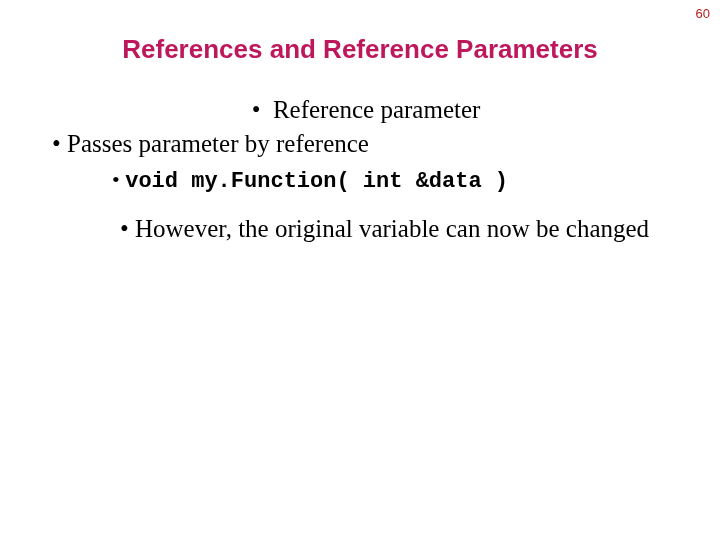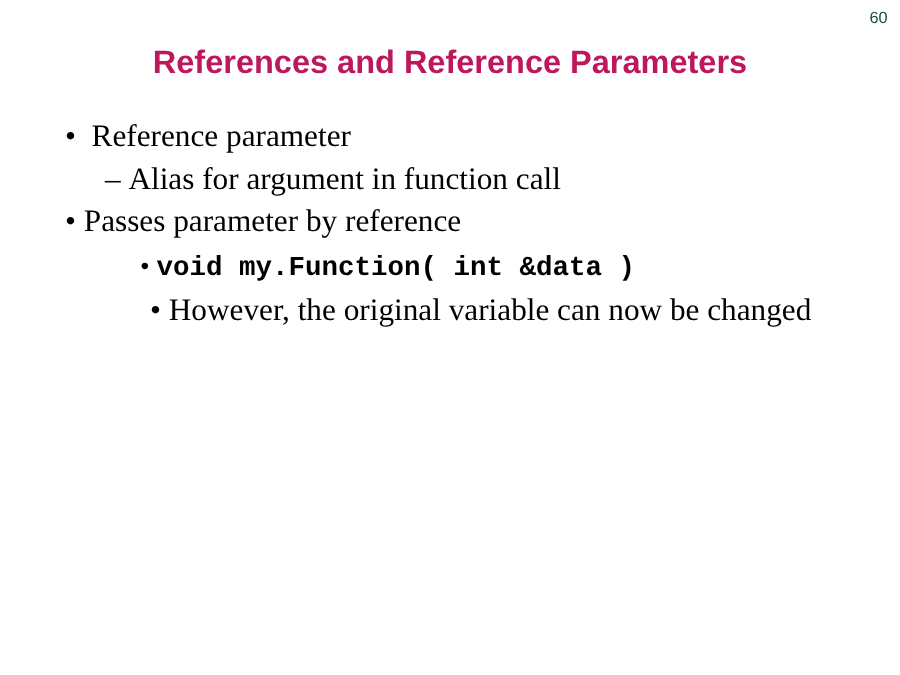--- a/index.html
+++ b/index.html
@@ -12,58 +12,57 @@
     color: #000000;
     position: relative;
     box-sizing: border-box;
   }
   .page-number {
     position: absolute;
     top: 6px;
     right: 10px;
     font-family: Arial, Helvetica, sans-serif;
     font-size: 13px;
-    color: #14532d;
+    color: #b91c1c;
   }
   .title {
     text-align: center;
     font-family: Arial, Helvetica, sans-serif;
     font-weight: bold;
     font-size: 26px;
     color: #be185d;
     margin-top: 34px;
     margin-bottom: 28px;
   }
   .content {
     padding-left: 52px;
     padding-right: 40px;
     font-size: 25px;
     line-height: 1.35;
   }
-  .b1 { margin-left: 0; }
+  .b1 { margin-left: 0; text-align: center; }
   .b2 { margin-left: 32px; }
   .b3 { }
   .b3-wrap { margin-left: 92px; text-indent: -24px; }
-  .code-line { font-size: 22px; margin-left: 60px; margin-top: 4px; margin-bottom: 2px; }
+  .code-line { font-size: 22px; margin-left: 60px; margin-top: 4px; margin-bottom: 16px; }
   .mono { font-family: "Courier New", Courier, monospace; font-weight: bold; }
   .mono-inline { font-family: "Courier New", Courier, monospace; font-weight: bold; }
   .ital { font-style: italic; }
 </style>
 </head>
 <body>
 
 <div class="page-number">60</div>
 
 <div class="title">References and Reference Parameters</div>
 
 <div class="content">
 
   <div class="b1">•&nbsp;&nbsp;<span>Reference parameter</span></div>
 
-  <div class="b2">–&nbsp;<span>Alias for argument in function call</span></div>
 
   <div class="b3">•&nbsp;<span>Passes parameter by reference</span></div>
 
 
   <div class="code-line">•&nbsp;<span class="mono">void my.Function( int &amp;data )</span></div>
 
 
 
   <div class="b3-wrap">•&nbsp;<span>However, the original variable can now be changed</span></div>
 

